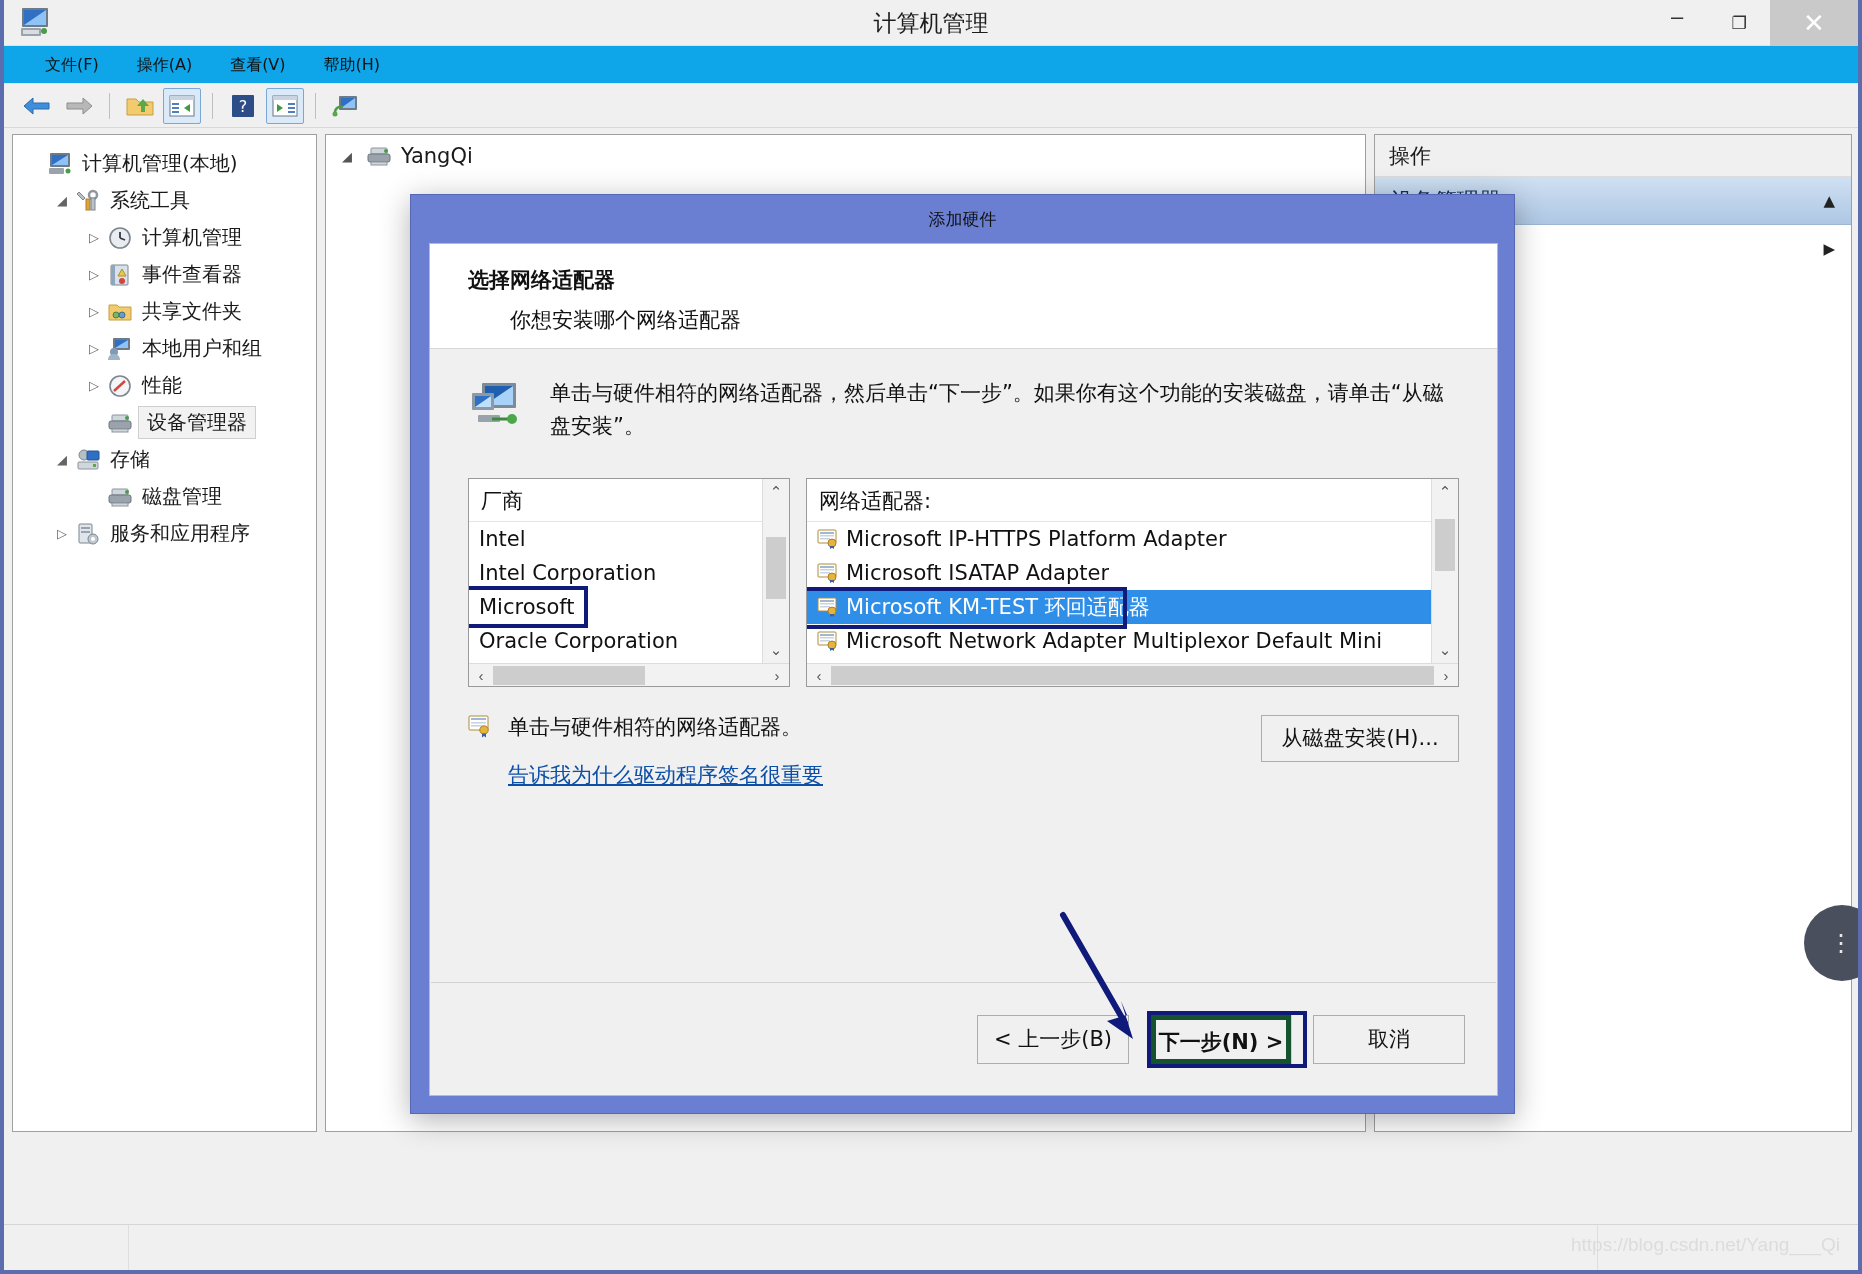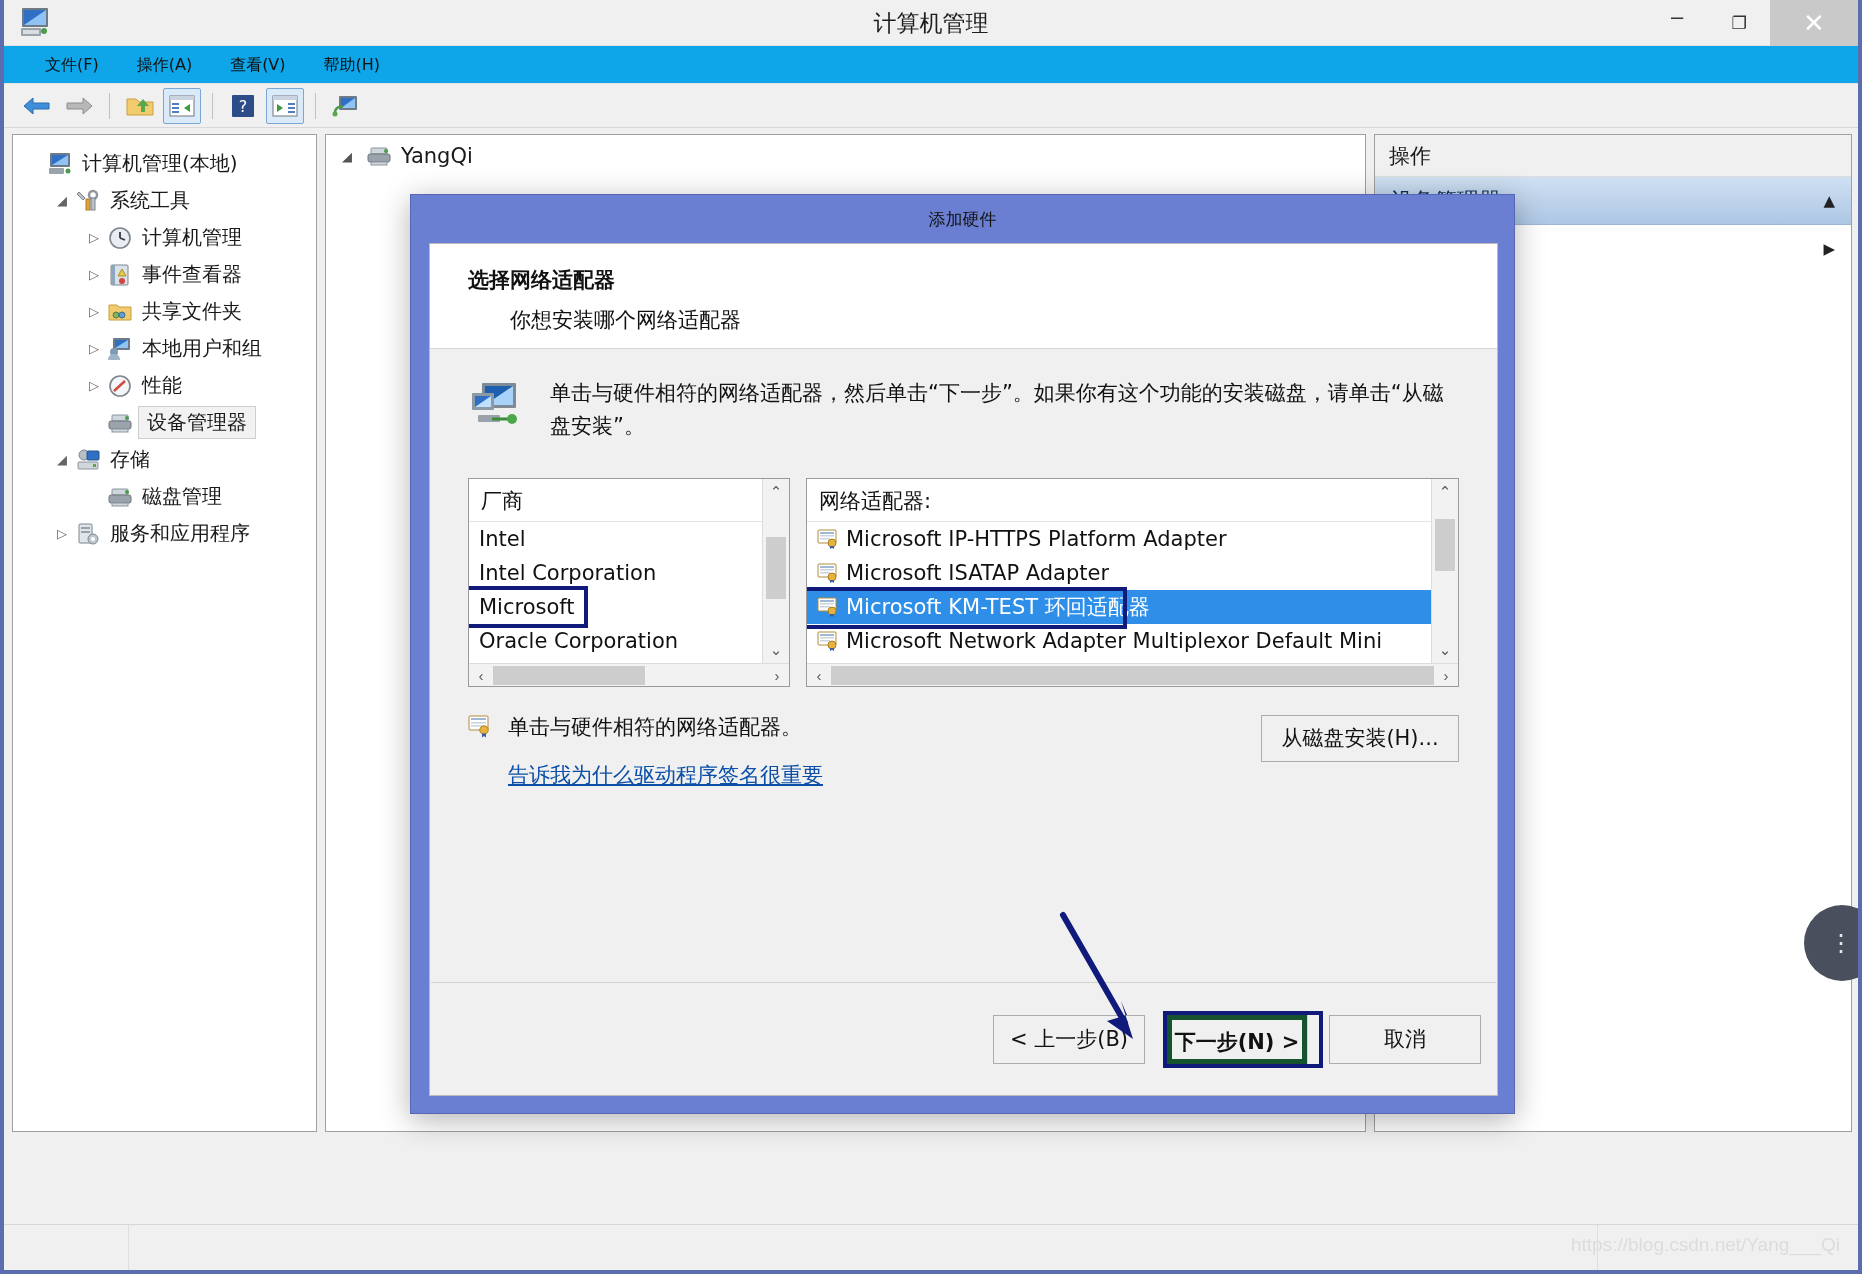--- a/index.html
+++ b/index.html
@@ -369,21 +369,21 @@
     left: 1px; right: 1px; bottom: 112px;
     height: 1px; background: #d3d3d3;
   }
   .dlg-foot {
     position: absolute;
     left: 0; right: 0; bottom: 0;
     height: 112px;
     display: flex;
     align-items: center;
     justify-content: flex-end;
-    padding-right: 8px;
+    padding-right: 24px;
     gap: 22px;
   }
   .btn-nav { width: 152px; height: 49px; }
   .btn-next-wrap { position: relative; }
   .btn-next {
     width: 140px; height: 49px;
     border: 5px solid #14532d;
     box-shadow: 0 0 0 1px #bcd6ef;
     font-weight: bold;
   }

